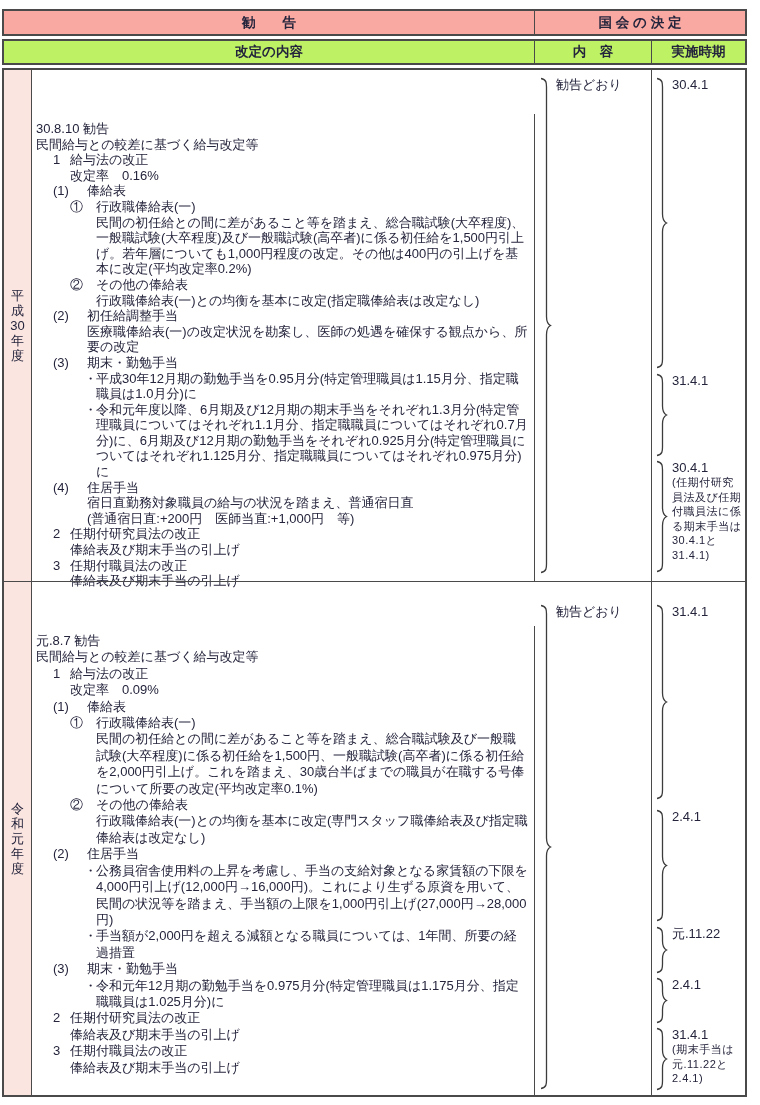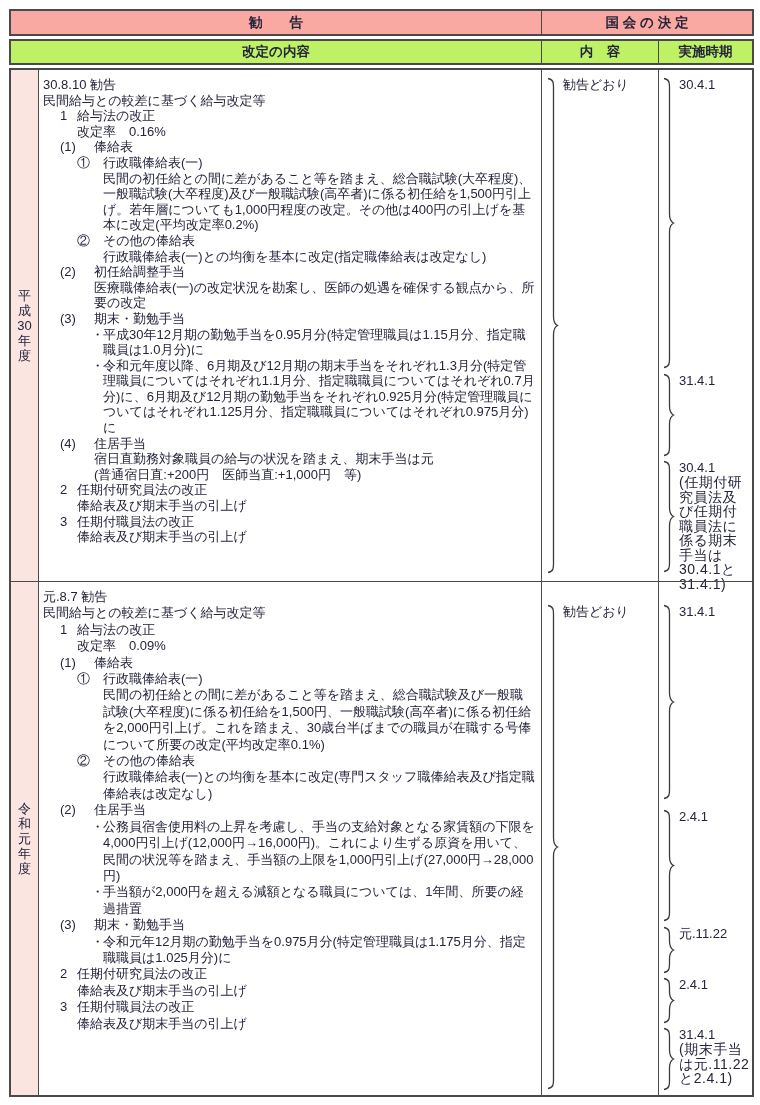--- a/index.html
+++ b/index.html
@@ -4,21 +4,21 @@
 <style>
   html,body{margin:0;padding:0;background:#ffffff;}
   .page{
     position:relative;
     width:760px;height:1105px;
     background:#ffffff;
     font-family:"Liberation Sans",sans-serif;
     color:#24243c;
     overflow:hidden;
   }
-  .tbl{position:absolute;left:9px;top:9px;width:745px;}
+  .tbl{position:absolute;left:2px;top:9px;width:745px;}
   .hbox{box-sizing:border-box;border:2px solid #4a4a4a;display:flex;}
   .hrow1{height:27px;margin-bottom:3px;background:#f9a9a2;}
   .hrow2{height:26px;margin-bottom:3px;background:#bef264;}
   .hcell{
     box-sizing:border-box;display:flex;align-items:center;justify-content:center;
     font-weight:bold;font-size:13.5px;
   }
   .c-main{width:531px;border-right:1.5px solid #4a4a4a;}
   .c-right{flex:1;}
   .c-content{width:531px;border-right:1.5px solid #4a4a4a;}
@@ -26,39 +26,39 @@
   .c-jisshi{flex:1;}
   .bodybox{box-sizing:border-box;border:2px solid #4a4a4a;background:#ffffff;}
   .srow{display:flex;position:relative;box-sizing:border-box;}
   .srow + .srow{border-top:1.5px solid #4a4a4a;}
   .ycell{
     box-sizing:border-box;width:28px;border-right:1.5px solid #4a4a4a;background:#fbe5e0;
     display:flex;flex-direction:column;align-items:center;justify-content:center;
     font-size:13px;line-height:15px;
   }
   .ycell .ytok{display:block;text-align:center;letter-spacing:0;}
-  .ccell{box-sizing:border-box;width:503px;border-right:1.5px solid #4a4a4a;padding:7px 6px 0 4px;font-size:13px;}
+  .ccell{box-sizing:border-box;width:503px;border-right:1.5px solid #4a4a4a;padding:7px 6px 0 4px;font-size:13px;margin-top:44px;}
   .ncell{box-sizing:border-box;width:117px;border-right:1.5px solid #4a4a4a;position:relative;}
   .jcell{box-sizing:border-box;flex:1;position:relative;}
   .ln{position:relative;}
   .sec0 .ln{line-height:15.6px;}
   .sec1 .ln{line-height:16.4px;}
   .ln .mk{position:absolute;}
   .t-l0{padding-left:0;}
   .t-n1{padding-left:34px;} .t-n1 .mk{left:17px;}
   .t-t1{padding-left:34px;}
   .t-n2{padding-left:51px;} .t-n2 .mk{left:17px;}
   .t-n3{padding-left:60px;} .t-n3 .mk{left:34px;}
   .t-b3{padding-left:60px;}
   .t-b2{padding-left:51px;}
   .t-bu{padding-left:60px;} .t-bu .mk{left:48px;}
   .brace-group{position:absolute;left:5px;display:flex;}
   .brace-group svg{position:absolute;left:0;top:0;}
   .brace-label{margin-left:16px;font-size:13px;line-height:15px;white-space:nowrap;}
-  .brace-label .bl-note{font-size:14px;line-height:14.5px;white-space:normal;width:72px;letter-spacing:0.5px;}
+  .brace-label .bl-note{font-size:11px;line-height:14.5px;white-space:normal;width:72px;letter-spacing:0.5px;}
   .jcell .brace-group{left:4px;}
 </style>
 </head>
 <body>
 
 <div class="page">
   <div class="tbl">
 
     <div class="hbox hrow1">
       <div class="hcell c-main">勧　　告</div>
@@ -89,21 +89,21 @@
             <div class="ln t-n3"><span class="mk">①</span><span>行政職俸給表(一)</span></div>
             <div class="ln t-b3"><span>民間の初任給との間に差があること等を踏まえ、総合職試験(大卒程度)、一般職試験(大卒程度)及び一般職試験(高卒者)に係る初任給を1,500円引上げ。若年層についても1,000円程度の改定。その他は400円の引上げを基本に改定(平均改定率0.2%)</span></div>
             <div class="ln t-n3"><span class="mk">②</span><span>その他の俸給表</span></div>
             <div class="ln t-b3"><span>行政職俸給表(一)との均衡を基本に改定(指定職俸給表は改定なし)</span></div>
             <div class="ln t-n2"><span class="mk">(2)</span><span>初任給調整手当</span></div>
             <div class="ln t-b2"><span>医療職俸給表(一)の改定状況を勘案し、医師の処遇を確保する観点から、所要の改定</span></div>
             <div class="ln t-n2"><span class="mk">(3)</span><span>期末・勤勉手当</span></div>
             <div class="ln t-bu"><span class="mk">・</span><span>平成30年12月期の勤勉手当を0.95月分(特定管理職員は1.15月分、指定職職員は1.0月分)に</span></div>
             <div class="ln t-bu"><span class="mk">・</span><span>令和元年度以降、6月期及び12月期の期末手当をそれぞれ1.3月分(特定管理職員についてはそれぞれ1.1月分、指定職職員についてはそれぞれ0.7月分)に、6月期及び12月期の勤勉手当をそれぞれ0.925月分(特定管理職員についてはそれぞれ1.125月分、指定職職員についてはそれぞれ0.975月分)に</span></div>
             <div class="ln t-n2"><span class="mk">(4)</span><span>住居手当</span></div>
-            <div class="ln t-b2"><span>宿日直勤務対象職員の給与の状況を踏まえ、期末手当は元</span></div>
+            <div class="ln t-b2"><span>宿日直勤務対象職員の給与の状況を踏まえ、普通宿日直</span></div>
             <div class="ln t-b2"><span>(普通宿日直:+200円　医師当直:+1,000円　等)</span></div>
             <div class="ln t-n1"><span class="mk">2</span><span>任期付研究員法の改正</span></div>
             <div class="ln t-t1"><span>俸給表及び期末手当の引上げ</span></div>
             <div class="ln t-n1"><span class="mk">3</span><span>任期付職員法の改正</span></div>
             <div class="ln t-t1"><span>俸給表及び期末手当の引上げ</span></div>
           </div>
           <div class="ncell">
             <div class="brace-group" style="top: 7px; height: 497px;">
               <svg width="12" height="497" viewBox="0 0 12 497">
                 <path d="M1,1.5 C6.5,2.5 6.5,6 6.5,10 L6.5,239.5 C6.5,244.5 7.5,247 10.5,248.5 C7.5,250 6.5,252.5 6.5,257.5 L6.5,487 C6.5,491 6.5,494.5 1,495.5" fill="none" stroke="#3c3c3c" stroke-width="1.3"></path>

